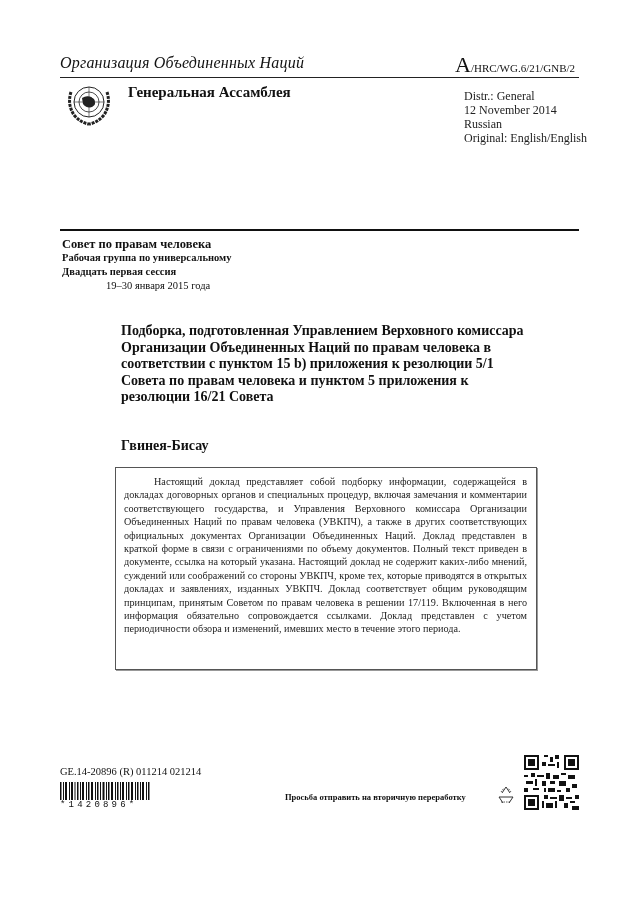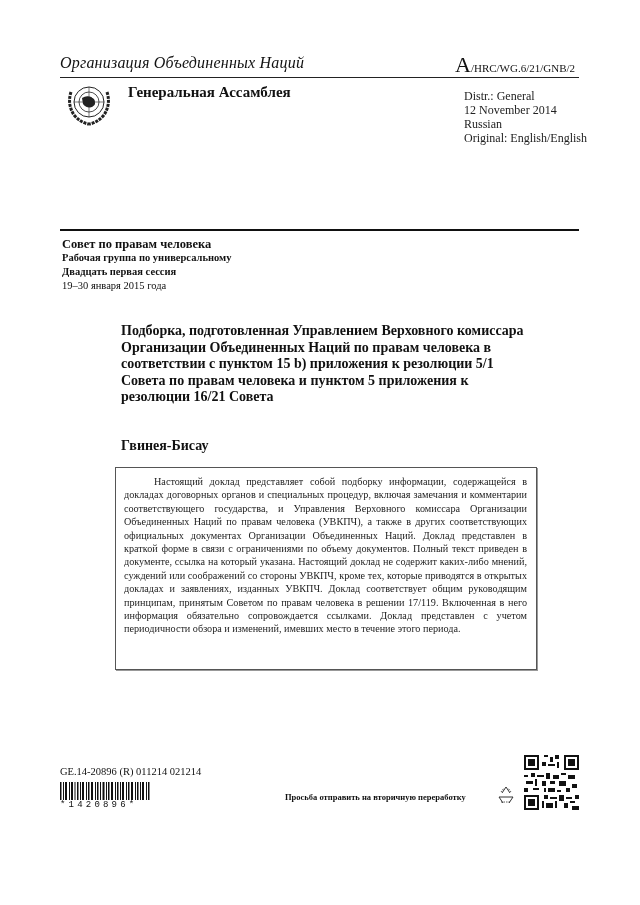--- a/index.html
+++ b/index.html
@@ -8,21 +8,21 @@
   .org-name { left:60px; top:54px; font-size:16px; letter-spacing:0.2px;font-style:italic; }
   .symbol { left:455px; top:52px; font-size:11px; }
   .symbol .big { font-size:22px; }
   .rule-top { left:60px; top:77px; width:519px; height:0; border-top:1.5px solid #222; }
   .emblem { left:64px; top:80px; width:50px; height:48px; }
   .assembly { left:128px; top:84px; font-size:15px; font-weight:bold; }
   .distr { left:420px; top:89px; font-size:12px; line-height:14px; color:#222;margin-left:44px; }
   .rule-mid { left:60px; top:229px; width:519px; border-top:2.5px solid #111; }
   .council { left:62px; top:237px; font-size:12.5px; font-weight:bold; line-height:14px; }
   .council div.small { font-size:10.5px; }
-  .council div.normal { font-weight:normal; font-size:10.5px; }
+  .council div.normal { font-weight:normal; font-size:10.5px;margin-left:44px; }
   .title { left:121px; top:323px; width:410px; font-size:14px; font-weight:bold; line-height:16.6px; }
   .country { left:121px; top:438px; font-size:14px; font-weight:bold; }
   .summary-box { left:115px; top:467px; width:420px; height:201px; border:1px solid #555; box-shadow:1px 1px 0 #999; }
   .summary-text { left:124px; top:475px; width:403px; font-size:10.2px; line-height:13.4px; text-align:justify; text-indent:30px; color:#222; }
   .job { left:60px; top:766px; font-size:10.5px; }
   .barcode { left:60px; top:782px; width:90px; height:18px; }
   .barcode-num { left:60px; top:800px; font-size:9px; letter-spacing:3.2px; font-family:"Liberation Mono", monospace; }
   .recycle { left:285px; top:792px; font-size:8.5px; font-weight:bold; }
   .recycle-icon { left:495px; top:785px; width:22px; height:20px; }
   .qr { left:524px; top:755px; width:55px; height:55px; }

